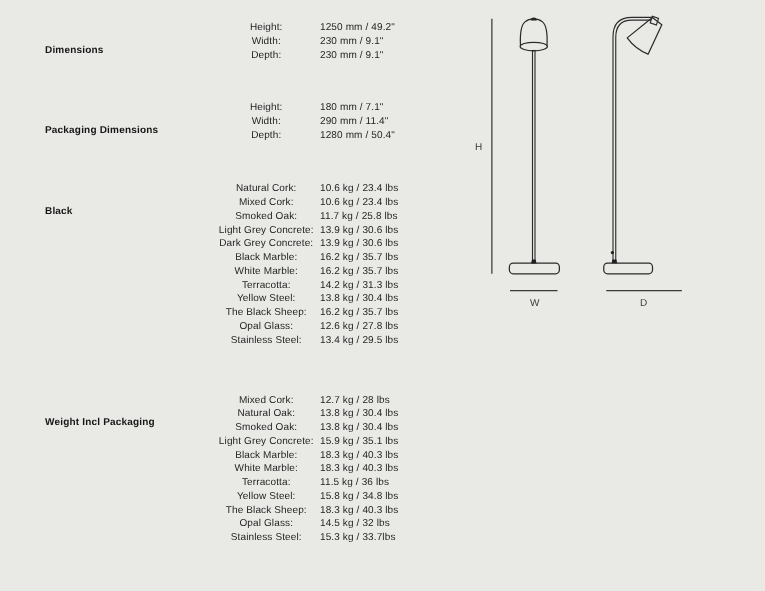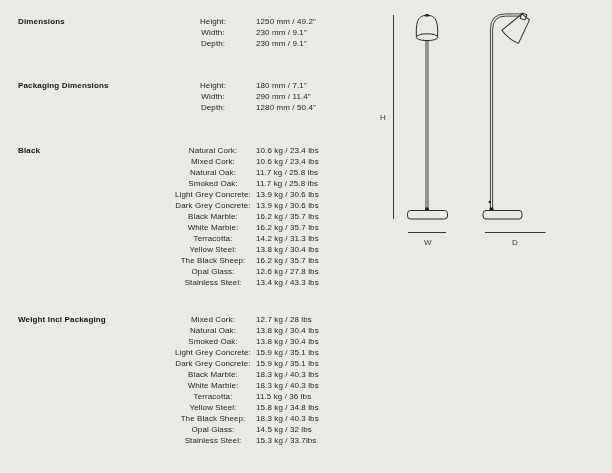--- a/index.html
+++ b/index.html
@@ -10,21 +10,21 @@
     color:#1d1d1d;
     -webkit-font-smoothing:antialiased;
   }
   .page{position:absolute;inset:0;}
   .spec-section{position:absolute;left:0;right:0;}
   .sec-0{top:16px;}
   .sec-1{top:80px;}
   .sec-2{top:145px;}
   .sec-3{top:314px;}
   .sec-label{
-    position:absolute;left:18px;top:0;margin:0;
+    position:absolute;left:18px;top:0;margin:18px;
     font-size:8px;font-weight:bold;line-height:11px;letter-spacing:.15px;
     color:#161616;
   }
   .rows{position:absolute;left:170px;top:0;width:280px;}
   .row{font-size:8px;line-height:11px;white-space:pre;color:#242424;letter-spacing:.1px;}
   .key{display:inline-block;width:86px;text-align:center;}
   .val{display:inline-block;}
   .diagram{position:absolute;left:370px;top:0;}
   .diagram text{
     font-family:"Liberation Sans","DejaVu Sans",sans-serif;
@@ -52,42 +52,40 @@
         <div class="row"><span class="key">Width:</span><span class="val">290 mm / 11.4"</span></div>
         <div class="row"><span class="key">Depth:</span><span class="val">1280 mm / 50.4"</span></div>
       </div>
   </section>
 
   <section class="spec-section sec-2">
     <h2 class="sec-label">Black</h2>
     <div class="rows">
         <div class="row"><span class="key">Natural Cork:</span><span class="val">10.6 kg / 23.4 lbs</span></div>
         <div class="row"><span class="key">Mixed Cork:</span><span class="val">10.6 kg / 23.4 lbs</span></div>
-        <div class="row"><span class="key">Natural Oak:</span><span class="val">11.7 kg / 25.8 lbs</span></div>
         <div class="row"><span class="key">Smoked Oak:</span><span class="val">11.7 kg / 25.8 lbs</span></div>
         <div class="row"><span class="key">Light Grey Concrete:</span><span class="val">13.9 kg / 30.6 lbs</span></div>
         <div class="row"><span class="key">Dark Grey Concrete:</span><span class="val">13.9 kg / 30.6 lbs</span></div>
         <div class="row"><span class="key">Black Marble:</span><span class="val">16.2 kg / 35.7 lbs</span></div>
         <div class="row"><span class="key">White Marble:</span><span class="val">16.2 kg / 35.7 lbs</span></div>
         <div class="row"><span class="key">Terracotta:</span><span class="val">14.2 kg / 31.3 lbs</span></div>
         <div class="row"><span class="key">Yellow Steel:</span><span class="val">13.8 kg / 30.4 lbs</span></div>
         <div class="row"><span class="key">The Black Sheep:</span><span class="val">16.2 kg / 35.7 lbs</span></div>
         <div class="row"><span class="key">Opal Glass:</span><span class="val">12.6 kg / 27.8 lbs</span></div>
-        <div class="row"><span class="key">Stainless Steel:</span><span class="val">13.4 kg / 43.3 lbs</span></div>
+        <div class="row"><span class="key">Stainless Steel:</span><span class="val">13.4 kg / 29.5 lbs</span></div>
       </div>
   </section>
 
   <section class="spec-section sec-3">
     <h2 class="sec-label">Weight Incl Packaging</h2>
     <div class="rows">
         <div class="row"><span class="key">Mixed Cork:</span><span class="val">12.7 kg / 28 lbs</span></div>
         <div class="row"><span class="key">Natural Oak:</span><span class="val">13.8 kg / 30.4 lbs</span></div>
         <div class="row"><span class="key">Smoked Oak:</span><span class="val">13.8 kg / 30.4 lbs</span></div>
         <div class="row"><span class="key">Light Grey Concrete:</span><span class="val">15.9 kg / 35.1 lbs</span></div>
-        <div class="row"><span class="key">Dark Grey Concrete:</span><span class="val">15.9 kg / 35.1 lbs</span></div>
         <div class="row"><span class="key">Black Marble:</span><span class="val">18.3 kg / 40.3 lbs</span></div>
         <div class="row"><span class="key">White Marble:</span><span class="val">18.3 kg / 40.3 lbs</span></div>
         <div class="row"><span class="key">Terracotta:</span><span class="val">11.5 kg / 36 lbs</span></div>
         <div class="row"><span class="key">Yellow Steel:</span><span class="val">15.8 kg / 34.8 lbs</span></div>
         <div class="row"><span class="key">The Black Sheep:</span><span class="val">18.3 kg / 40.3 lbs</span></div>
         <div class="row"><span class="key">Opal Glass:</span><span class="val">14.5 kg / 32 lbs</span></div>
         <div class="row"><span class="key">Stainless Steel:</span><span class="val">15.3 kg / 33.7lbs</span></div>
       </div>
   </section>
 

